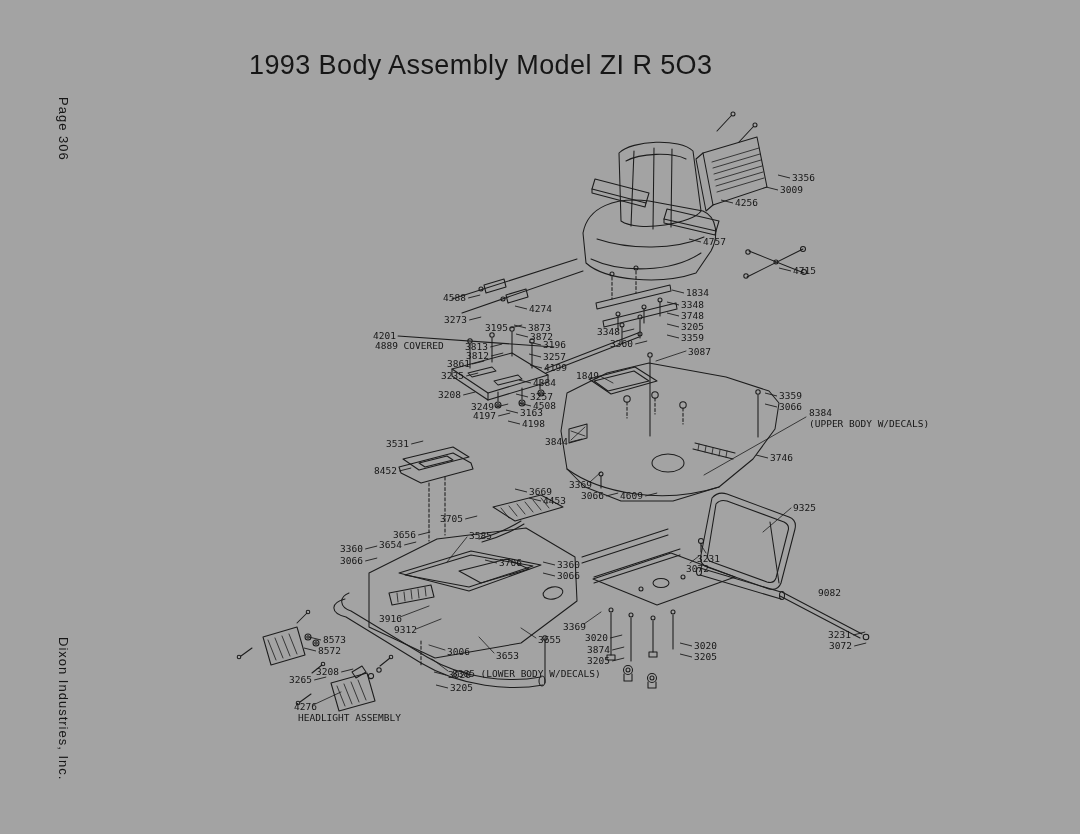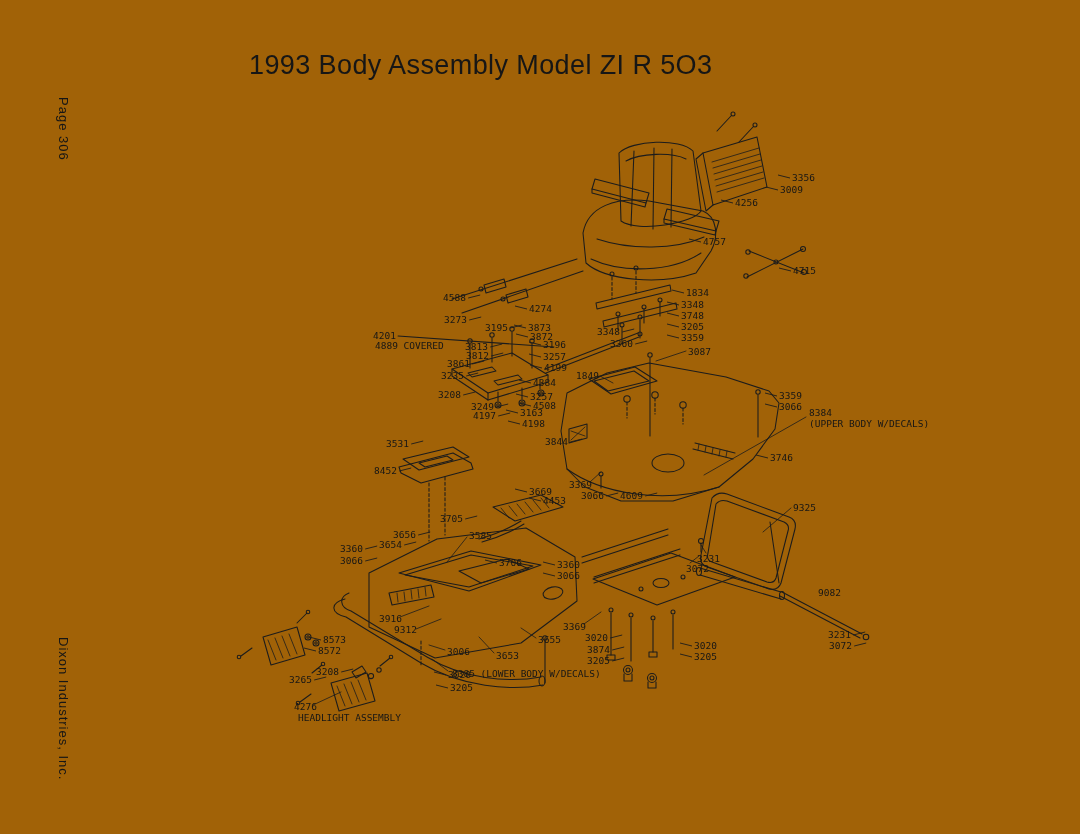--- a/index.html
+++ b/index.html
@@ -1,16 +1,16 @@
 <!DOCTYPE html>
 <html><head>
 <meta charset="utf-8">
 <style>
   html,body{margin:0;padding:0;background:#e8e8e8;}
-  .page{position:relative;width:1080px;height:834px;background:#a16207;overflow:hidden;
+  .page{position:relative;width:1080px;height:834px;background:#a3a3a3;overflow:hidden;
         font-family:"Liberation Sans",sans-serif;}
   .title{position:absolute;left:249px;top:50px;font-size:27px;color:#161616;
          letter-spacing:.4px;white-space:nowrap;}
   .vert{position:absolute;writing-mode:vertical-rl;font-size:13px;color:#161616;
         letter-spacing:1px;white-space:nowrap;}
   .vert.top{left:56px;top:97px;}
   .vert.bottom{left:56px;top:637px;}
   svg.diagram{position:absolute;left:0;top:0;width:1080px;height:834px;}
   .art path,.art circle,.art ellipse,.art rect,.art line{
       fill:none;stroke:#1c1c1c;stroke-width:1.05;stroke-linecap:round;stroke-linejoin:round;}

